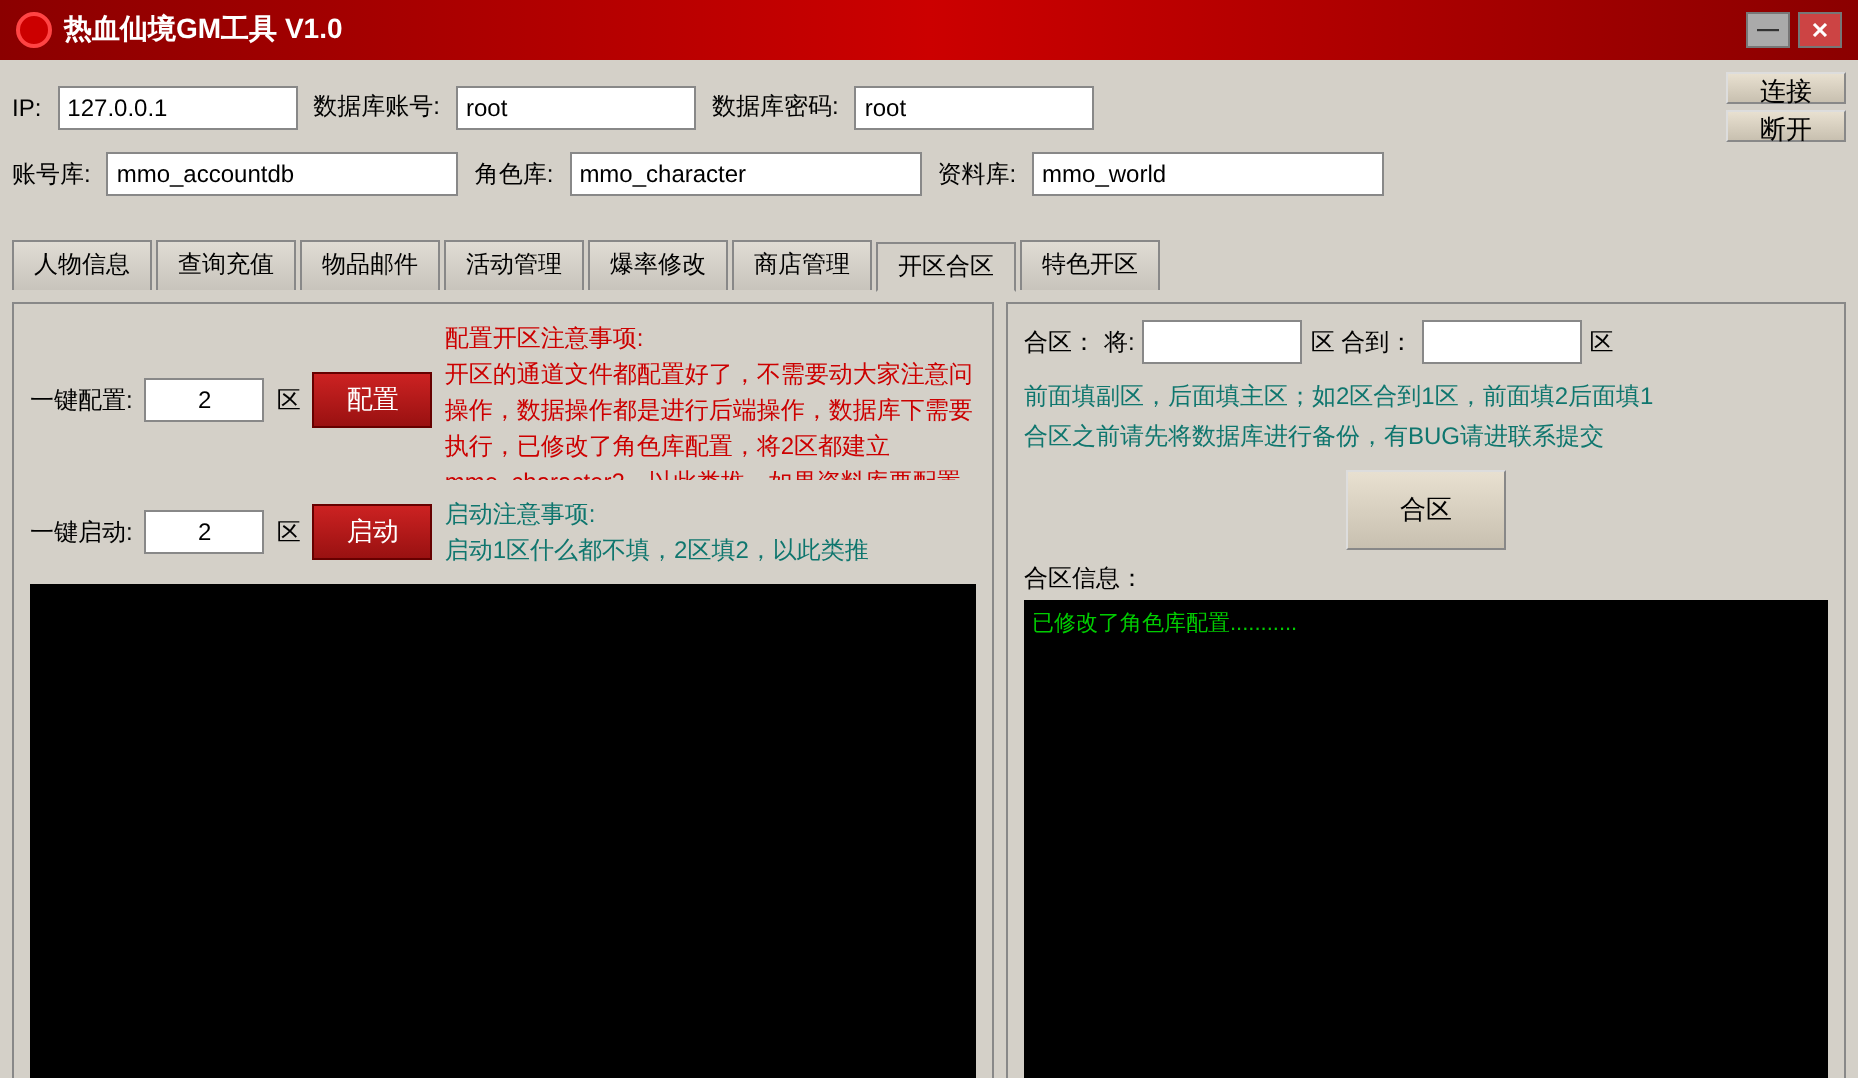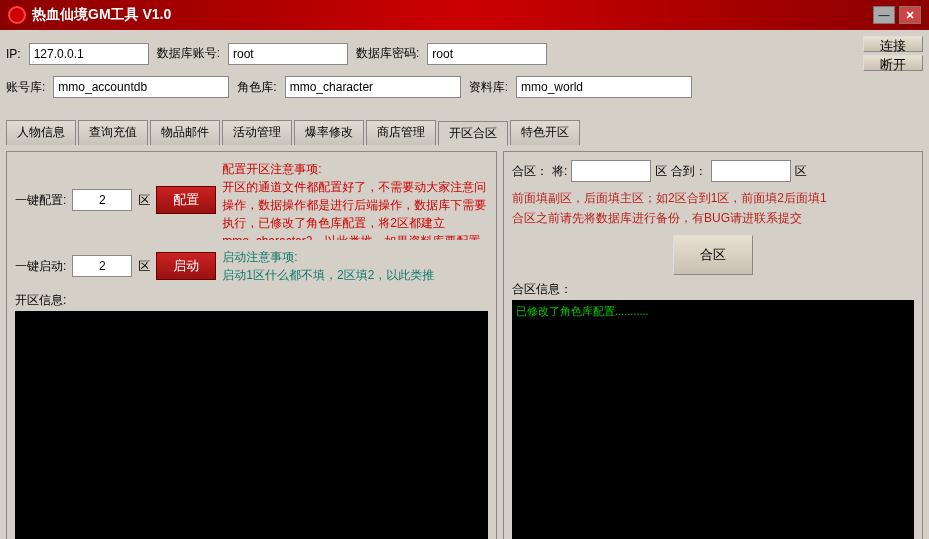--- a/index.html
+++ b/index.html
@@ -254,37 +254,36 @@
         <input class="input-num" type="text" value="2" style="">
         <span class="form-label">区</span>
         <button class="btn-red">启动</button>
         <div class="notes-text" style="flex:1; overflow-y:auto; max-height:60px; font-size:12px; color:#0f766e; line-height:1.5;">
           启动注意事项:<br>
           启动1区什么都不填，2区填2，以此类推
         </div>
       </div>
 
       <div style="display:flex; flex-direction:column; flex:1;">
-        <span class="info-label">开区信息:</span>
         <div class="info-box"></div>
       </div>
     </div>
 
     <div class="right-panel">
 
       <div style="display:flex; align-items:center; gap:4px;">
         <span class="form-label">合区：</span>
         <span class="form-label">将:</span>
         <input class="input-num" type="text" style="width: 80px;" value="">
         <span class="form-label">区 合到：</span>
         <input class="input-num" type="text" style="width: 80px;" value="">
         <span class="form-label">区</span>
       </div>
 
-      <div style="font-size:12px; line-height:1.7; color:#b91c1c;">
+      <div style="font-size:12px; line-height:1.7; color:#0f766e;">
         前面填副区，后面填主区；如2区合到1区，前面填2后面填1<br>
         合区之前请先将数据库进行备份，有BUG请进联系提交
       </div>
 
       <div style="display:flex; justify-content:center;">
         <button class="btn-action" style="min-width:80px; height:40px;">合区</button>
       </div>
 
       <div style="display:flex; flex-direction:column; flex:1;">
         <span class="info-label">合区信息：</span>

